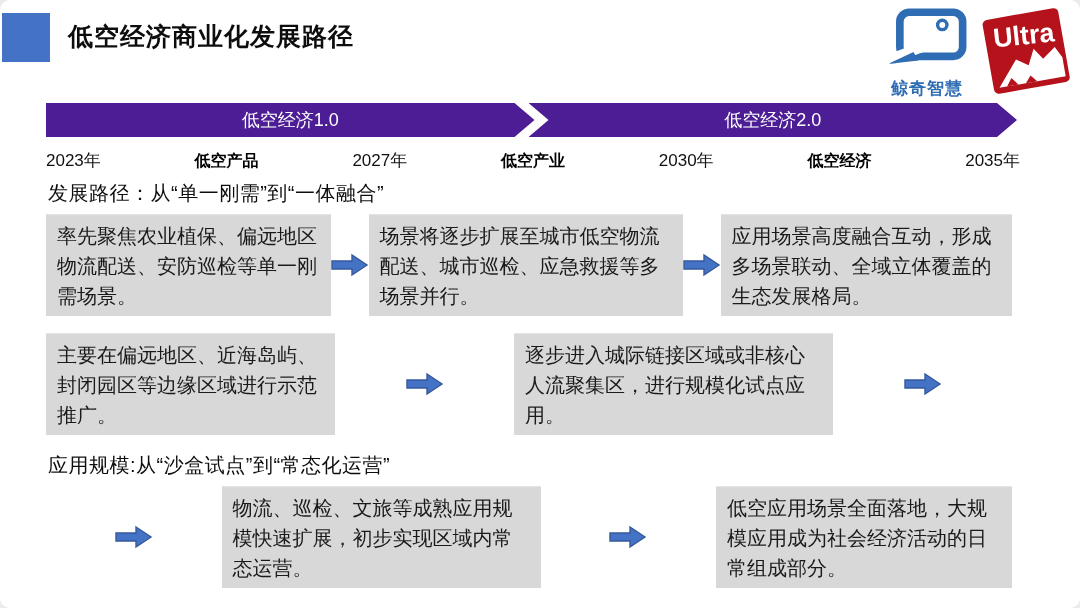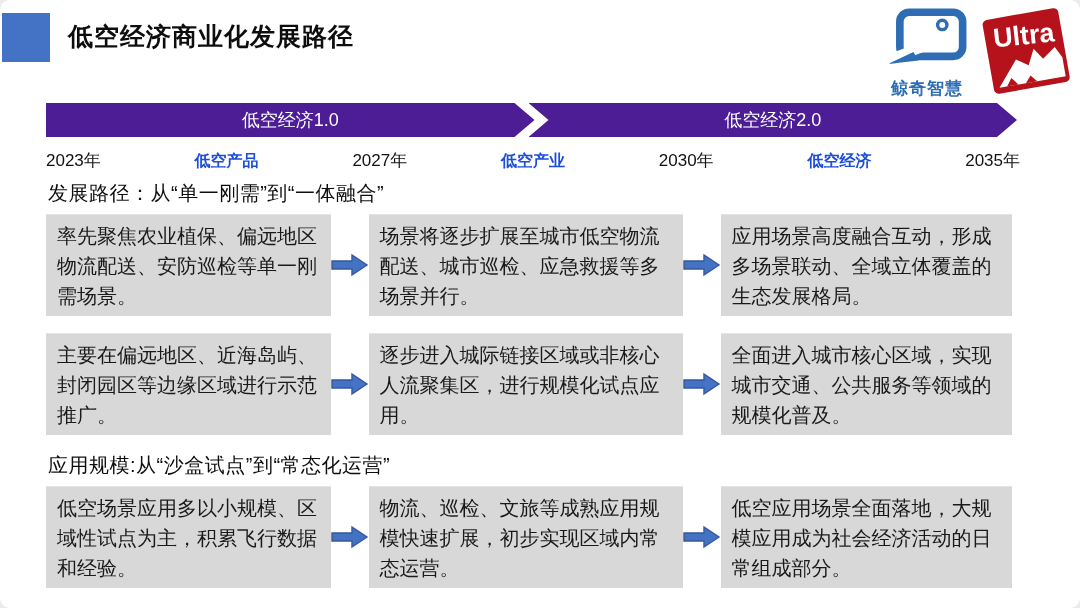--- a/index.html
+++ b/index.html
@@ -28,21 +28,21 @@
   .chev.first{clip-path:polygon(0 0,calc(100% - 20px) 0,100% 50%,calc(100% - 20px) 100%,0 100%);}
   .chev.mid{
     clip-path:polygon(0 0,calc(100% - 20px) 0,100% 50%,calc(100% - 20px) 100%,0 100%,20px 50%);
     margin-left:-6px;
   }
   .markers{
     position:absolute;left:46px;top:146px;width:974px;height:26px;
     display:flex;justify-content:space-between;align-items:flex-end;
   }
   .marker-year{font-size:17px;color:#111111;}
-  .marker-phase{font-size:16px;font-weight:bold;color:#1d4ed8;}
+  .marker-phase{font-size:16px;font-weight:bold;color:#000000;}
   
   .content{position:absolute;left:46px;top:180px;width:966px;}
   .section{margin-bottom:17px;}
   .section h2{margin:0 0 7px 2px;font-size:20px;font-weight:normal;color:#0d0d0d;letter-spacing:0.5px;}
   .row{display:flex;align-items:stretch;}
   .box{
     background:#D8D8D8;border-top:1px solid #e4e4e4;box-sizing:border-box;
     padding:6px 11px 5px 11px;font-size:20px;line-height:1.5;color:#1a1a1a;
   }
   .box.b1{width:289px;}
@@ -127,28 +127,26 @@
           <svg width="38" height="24" viewBox="0 0 38 24">
             <path d="M1 8 H21 V2 L36 12 L21 22 V16 H1 Z" fill="#4472C4" stroke="#35599C" stroke-width="1.4"></path>
           </svg>
         </div>
         <div class="box b2">逐步进入城际链接区域或非核心人流聚集区，进行规模化试点应用。</div>
         <div class="arrow-cell">
           <svg width="38" height="24" viewBox="0 0 38 24">
             <path d="M1 8 H21 V2 L36 12 L21 22 V16 H1 Z" fill="#4472C4" stroke="#35599C" stroke-width="1.4"></path>
           </svg>
         </div>
-        <div class="box b3">全面进入城市核心区域，实现城市交通、公共服务等领域的规模化普及。</div>
       </div>
     </div>
 
     <div class="section">
       <h2>应用规模:从“沙盒试点”到“常态化运营”</h2>
       <div class="row">
-        <div class="box b1">低空场景应用多以小规模、区域性试点为主，积累飞行数据和经验。</div>
         <div class="arrow-cell">
           <svg width="38" height="24" viewBox="0 0 38 24">
             <path d="M1 8 H21 V2 L36 12 L21 22 V16 H1 Z" fill="#4472C4" stroke="#35599C" stroke-width="1.4"></path>
           </svg>
         </div>
         <div class="box b2">物流、巡检、文旅等成熟应用规模快速扩展，初步实现区域内常态运营。</div>
         <div class="arrow-cell">
           <svg width="38" height="24" viewBox="0 0 38 24">
             <path d="M1 8 H21 V2 L36 12 L21 22 V16 H1 Z" fill="#4472C4" stroke="#35599C" stroke-width="1.4"></path>
           </svg>

